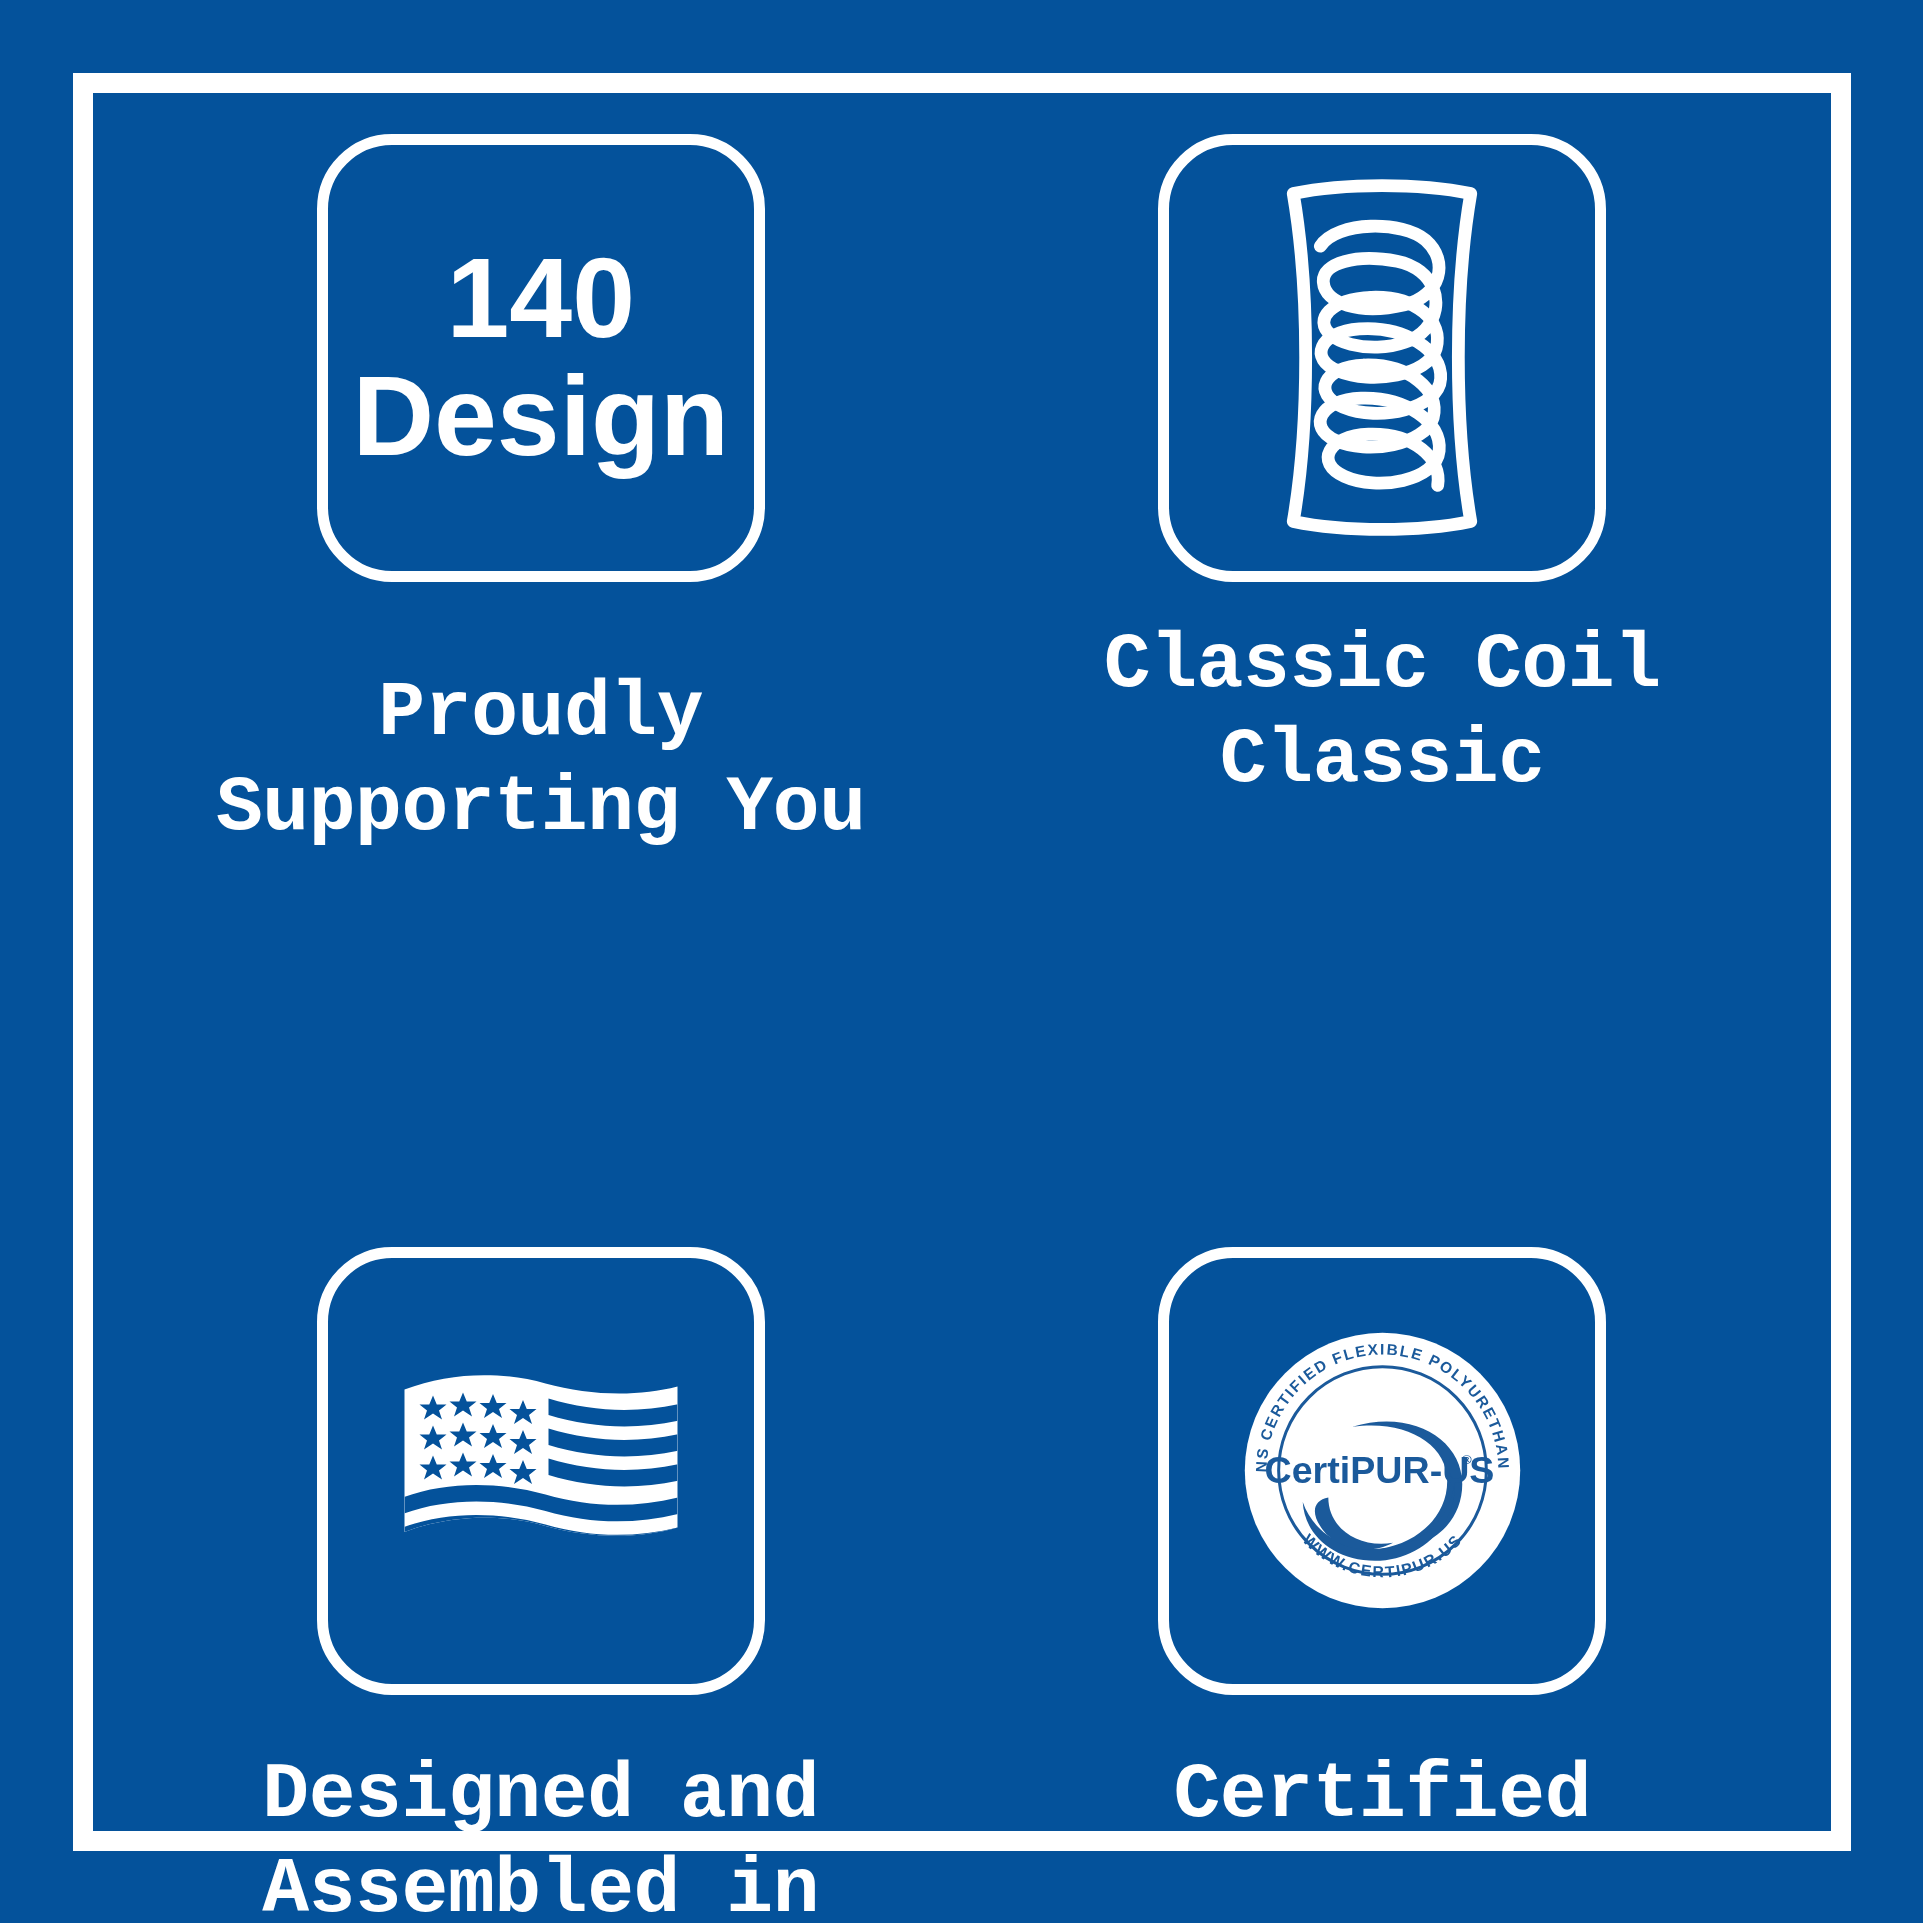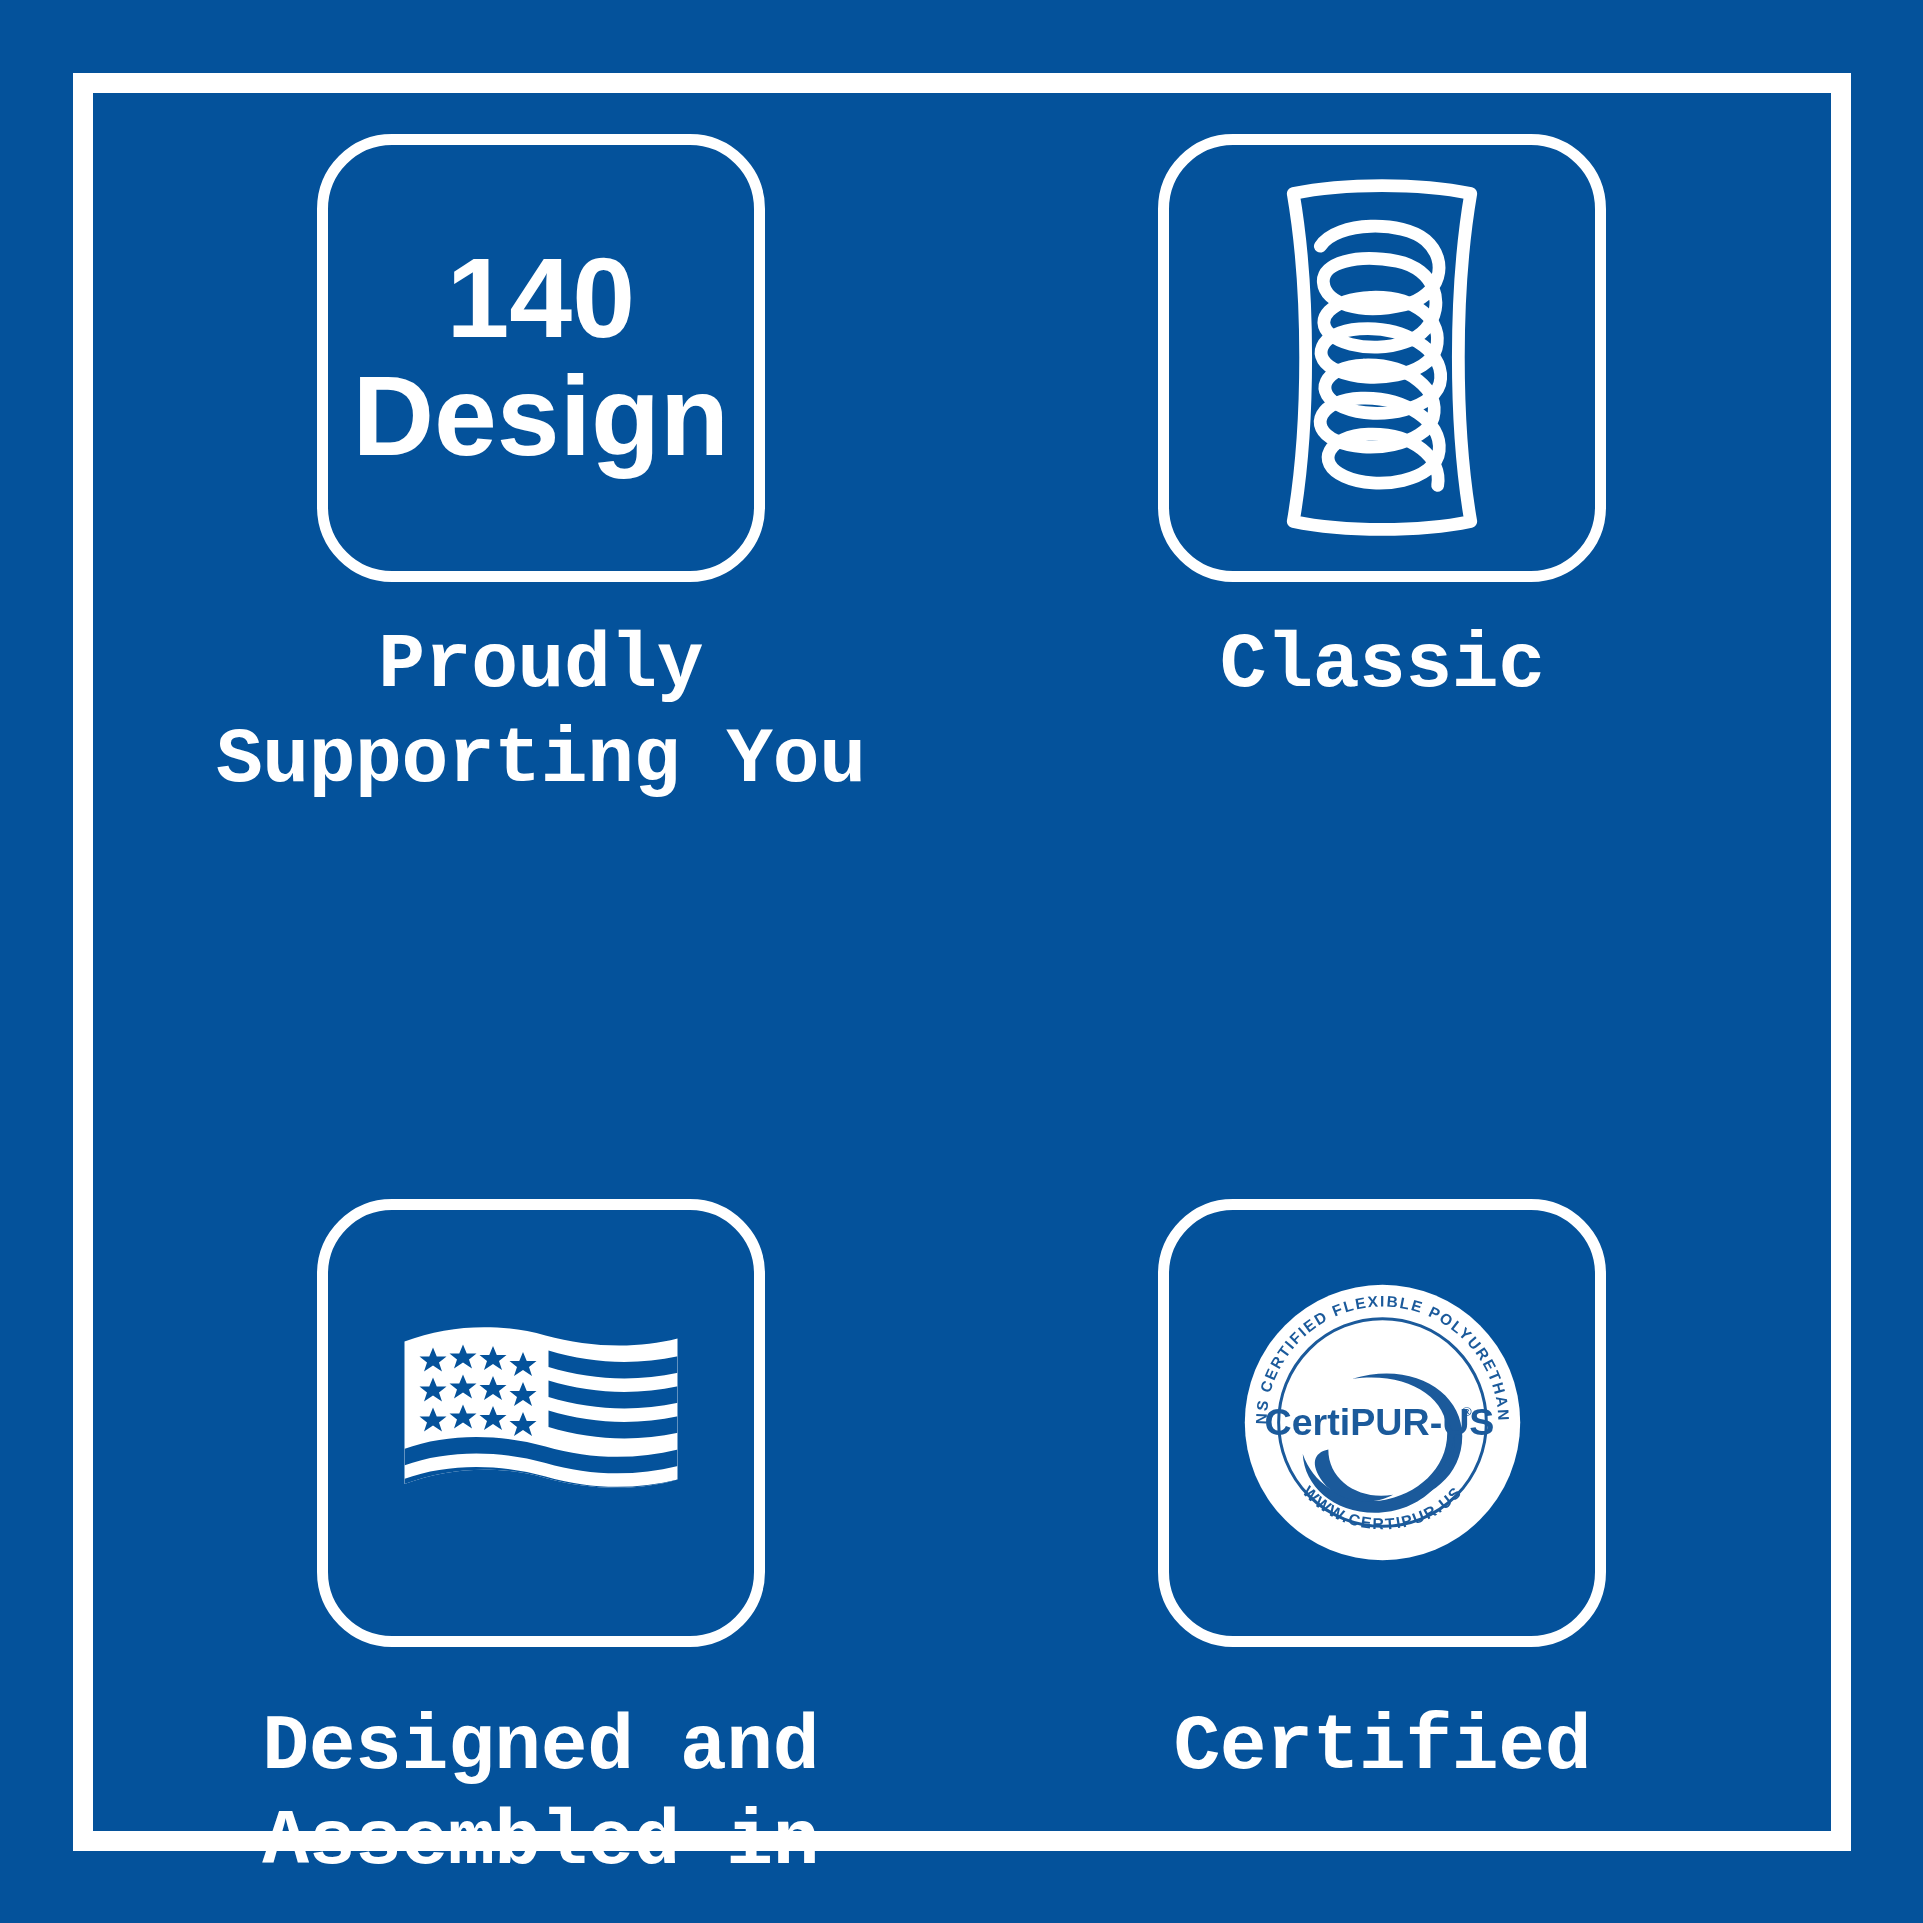--- a/index.html
+++ b/index.html
@@ -71,21 +71,21 @@
     font-weight: bold;
     line-height: 1.22;
     text-align: center;
     letter-spacing: -0.4px;
     font-stretch: condensed;
     width: 676px;
     font-family: Liberation Mono, monospace;
   }
 
   
-  #cell-years        { padding-top: 13.5px; }
+  #cell-years        { padding-top: 13.5px; gap: 48px; }
   #cell-years .feature-label { margin-top: 36px; }
 
   #cell-coil         { padding-top: 13.5px; }
   #cell-coil .feature-label  { margin-top: 36px; }
 
   #cell-usa          { padding-top: 391px; }
   #cell-usa .feature-label   { margin-top: 53px; }
 
   #cell-certipur     { padding-top: 391px; }
   #cell-certipur .feature-label { margin-top: 53px; }
@@ -161,20 +161,21 @@
                      C 268 356, 190 370, 148 350
                      C 110 332, 128 296, 182 294
                      C 242 292, 290 326, 286 364
                      C 282 404, 204 418, 160 398
                      C 120 380, 138 344, 192 342
                      C 252 340, 290 374, 284 410"></path>
           </g>
         </svg>
       </div>
       <div class="feature-label">
+        <div>Classic Coil</div>
         <div>Classic</div>
       </div>
     </div>
 
     <div class="feature-cell" id="cell-usa">
       <div class="icon-box">
         <svg width="286" height="195" viewBox="0 0 380 260">
           <defs>
             <clipPath id="flagclip">
               <path d="M 8 22

